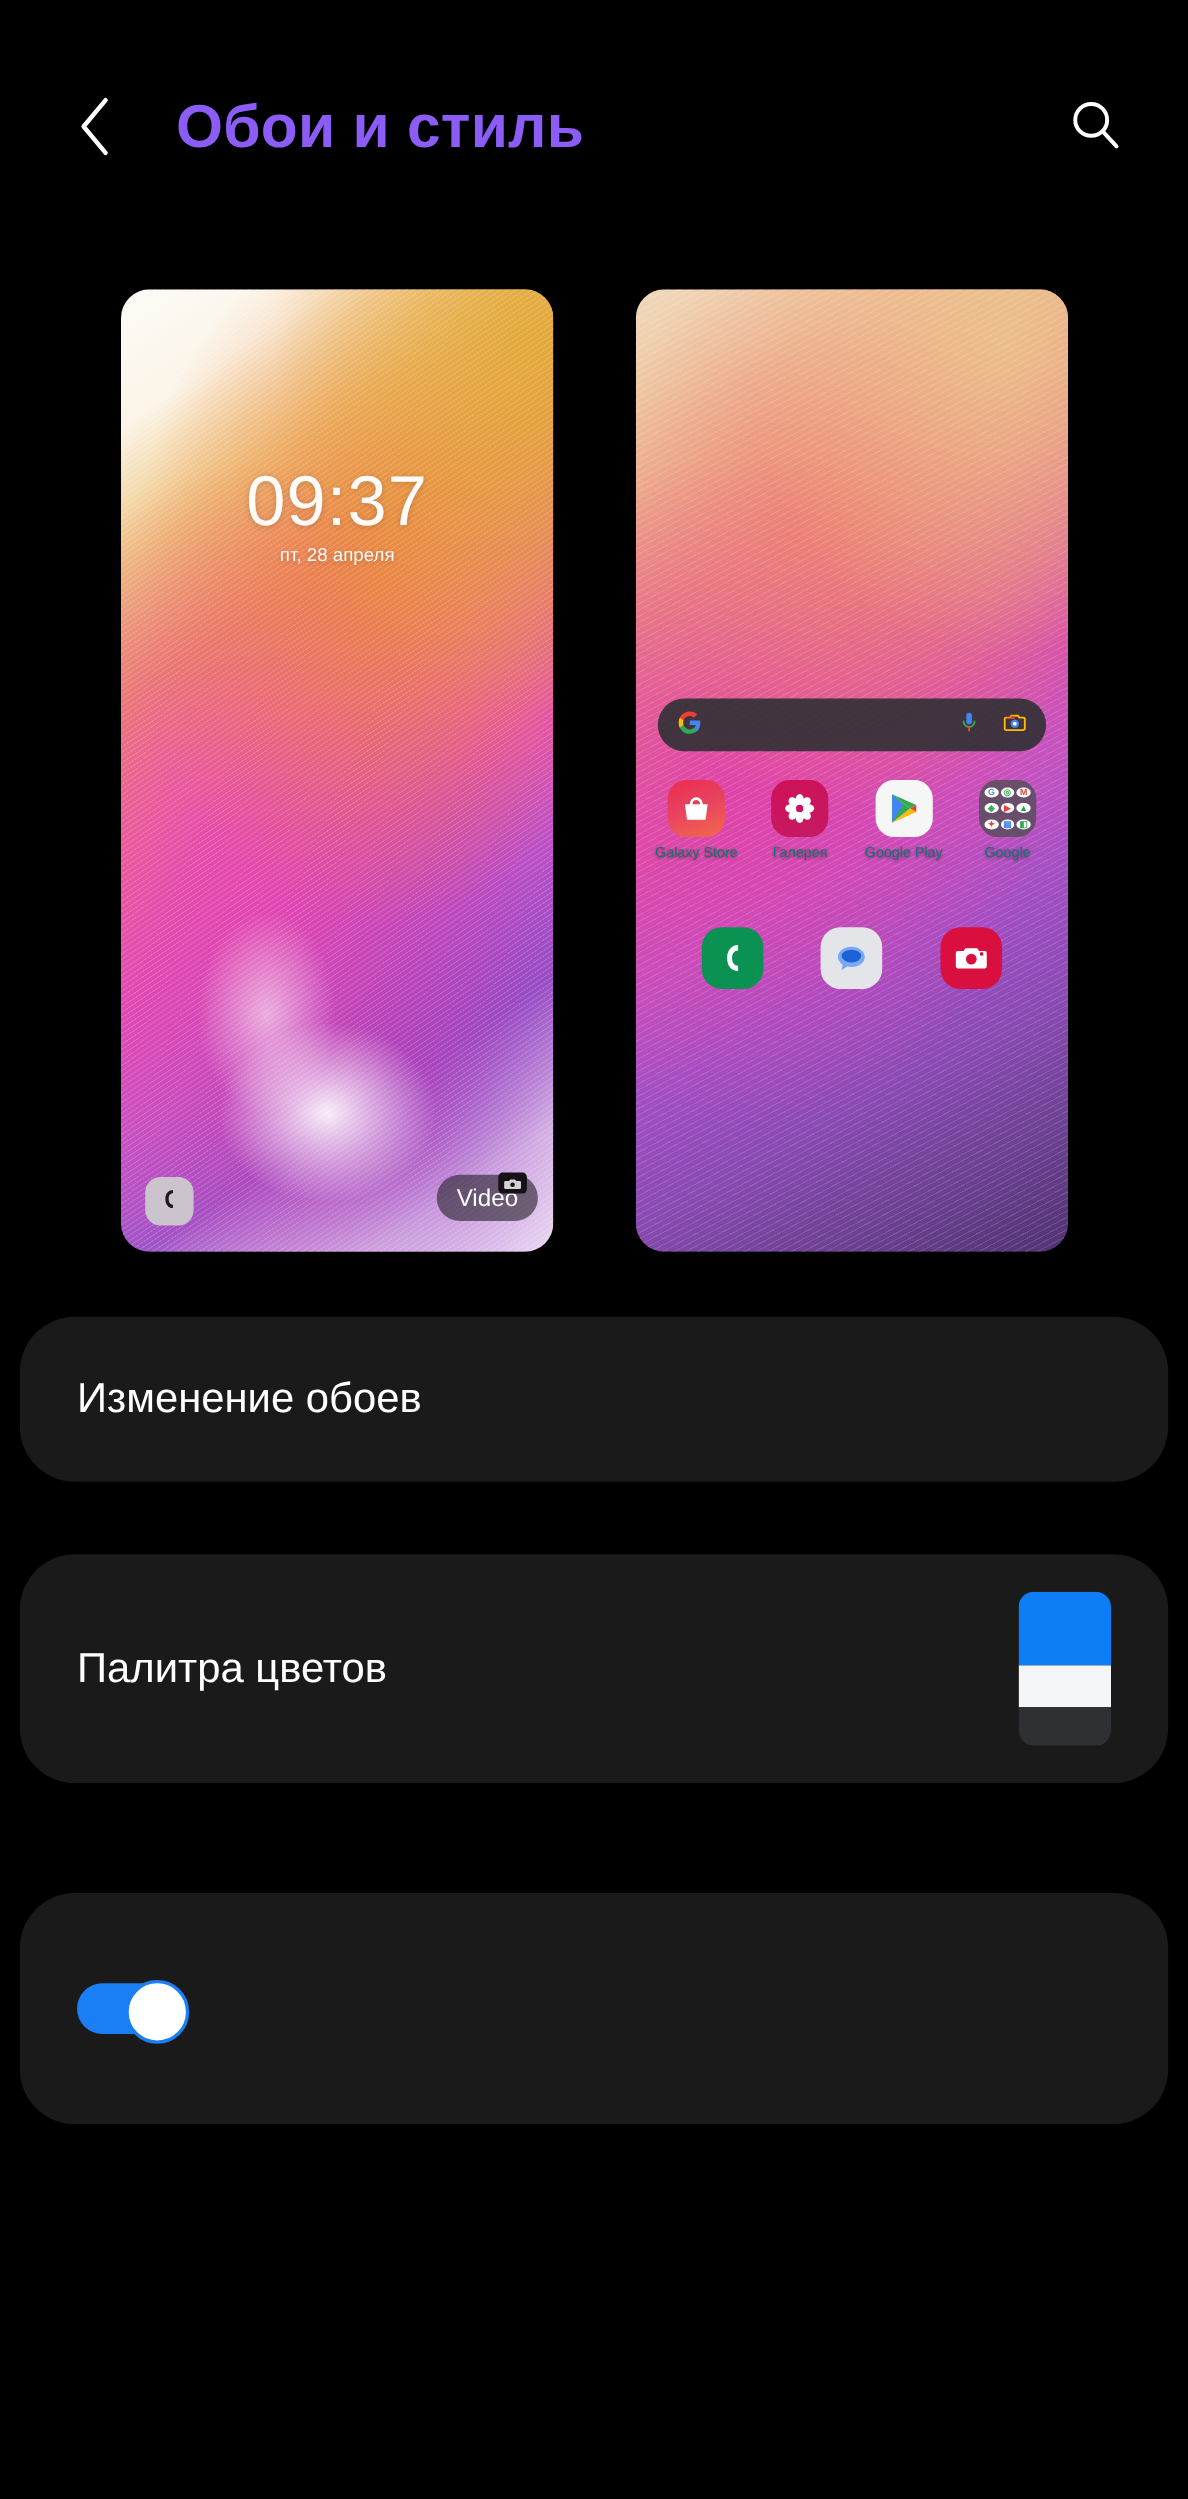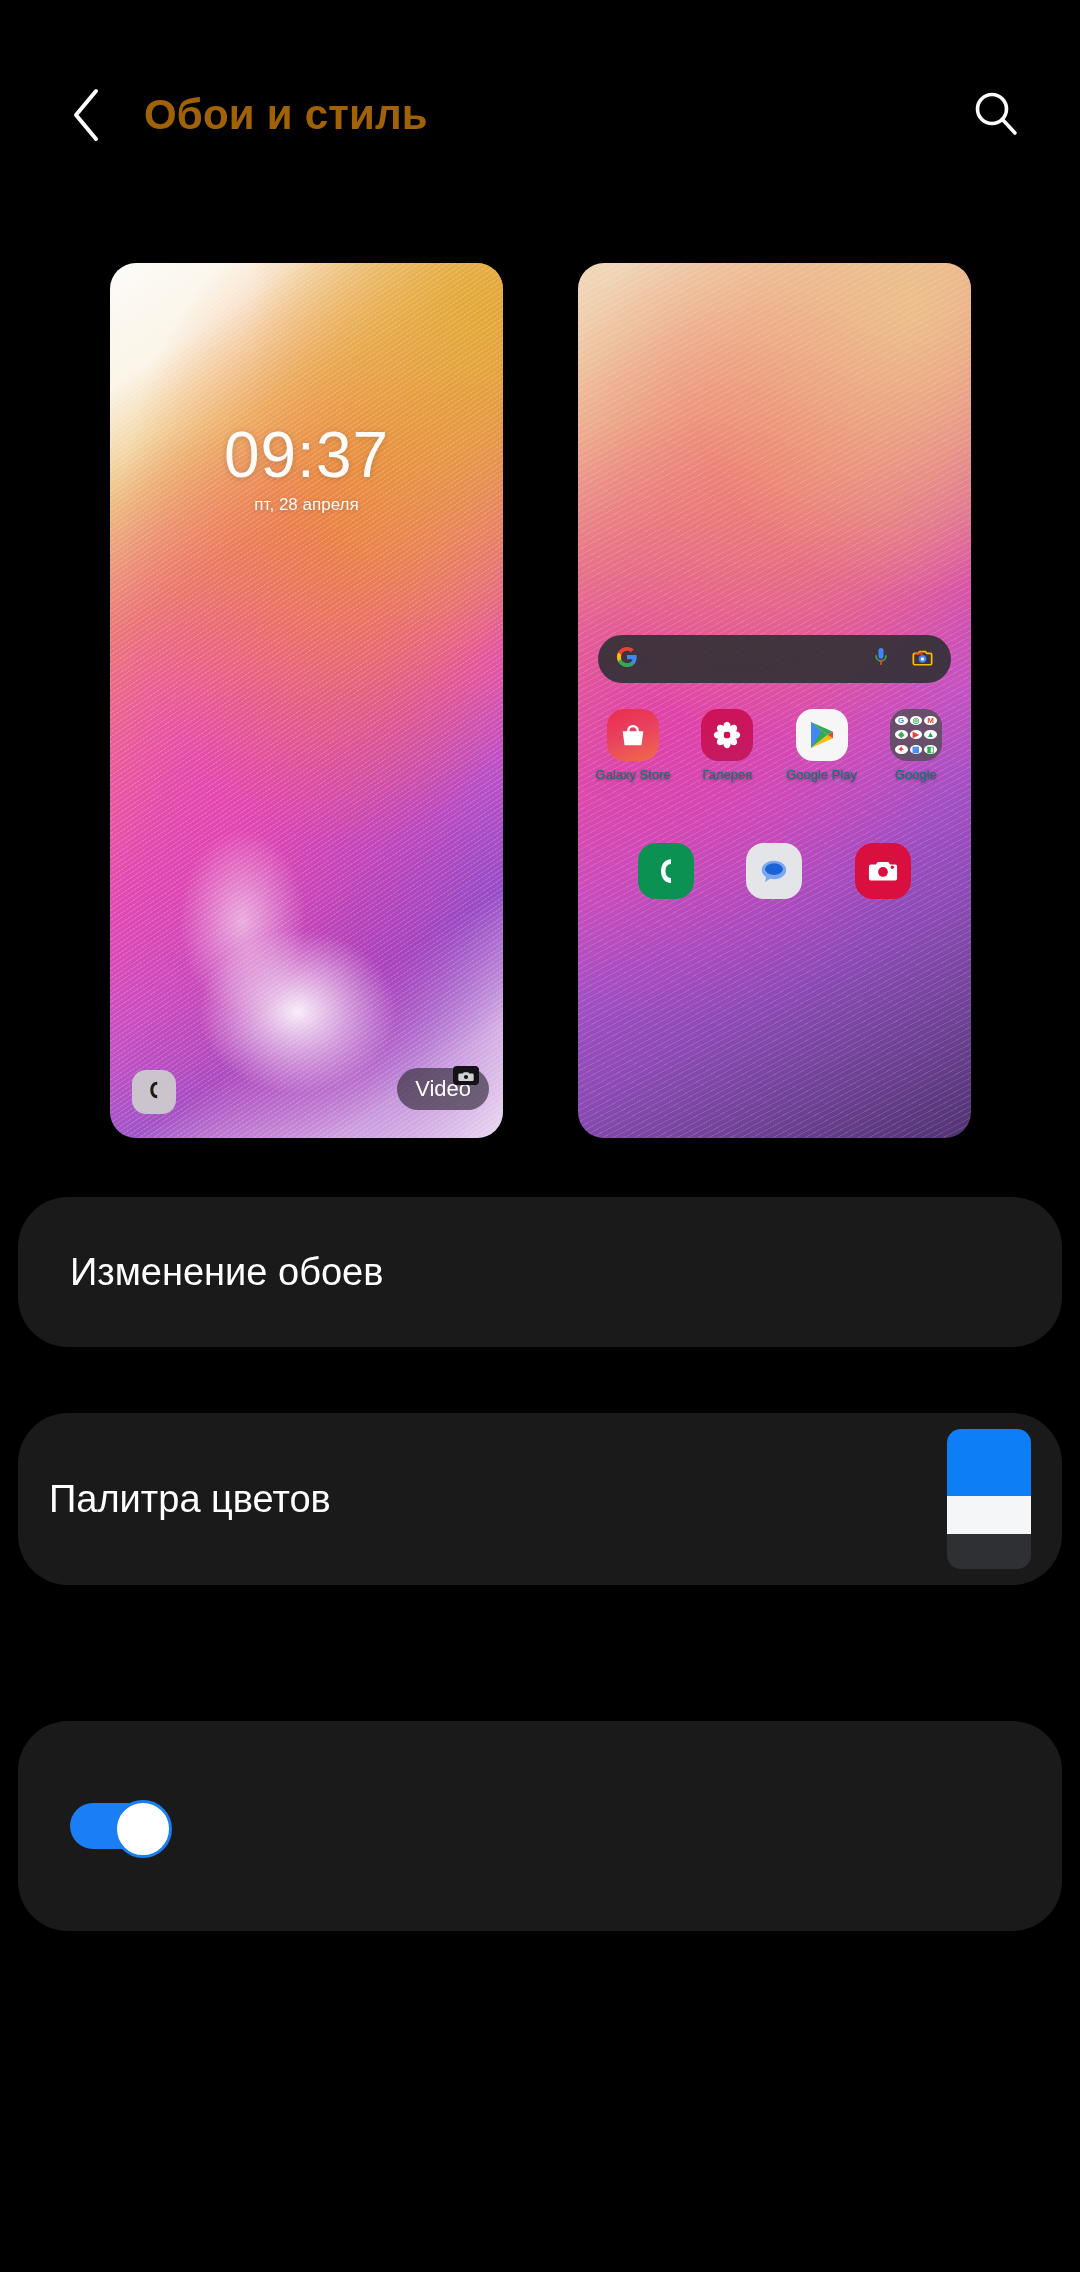--- a/index.html
+++ b/index.html
@@ -30,27 +30,27 @@
     position: absolute;
     left: 56px; top: 50%;
     transform: translateY(-50%);
     width: 64px; height: 64px;
     display: flex; align-items: center; justify-content: center;
     cursor: pointer;
   }
   .back-btn svg { display: block; }
   .header-title {
     position: absolute;
-    left: 144px; top: 50%;
+    left: 160px; top: 50%;
     transform: translateY(-50%);
-    font-size: 42px;
+    font-size: 55px;
     font-weight: bold;
     letter-spacing: 0.2px;
     white-space: nowrap;
-    color: #a16207;
+    color: #8b5cf6;
   }
   .search-btn {
     position: absolute;
     right: 52px; top: 50%;
     transform: translateY(-50%);
     width: 64px; height: 64px;
     display: flex; align-items: center; justify-content: center;
     cursor: pointer;
   }
 
@@ -308,25 +308,25 @@
     align-items: center;
     padding: 0 52px;
   }
   .card-title {
     font-size: 38px;
     font-weight: 400;
     color: #ffffff;
   }
   .card-palette {
     top: 1413px;
-    height: 172px;
+    height: 208px;
     display: flex;
     align-items: center;
     justify-content: space-between;
-    padding: 0 31px;
+    padding: 0 52px;
   }
   .palette-text { display: flex; flex-direction: column; }
   .card-sub {
     margin-top: 14px;
     font-size: 29px;
     font-weight: 400;
     color: #9b9b9b;
   }
   .swatch {
     width: 84px; height: 140px;

